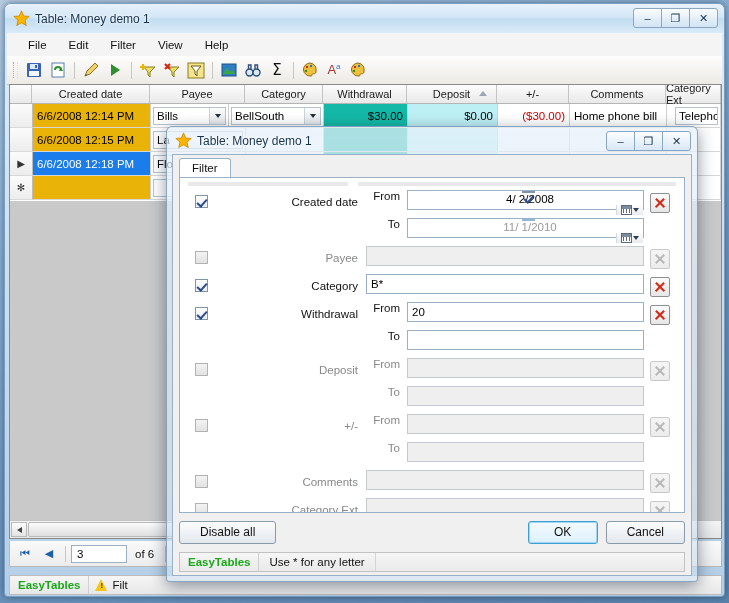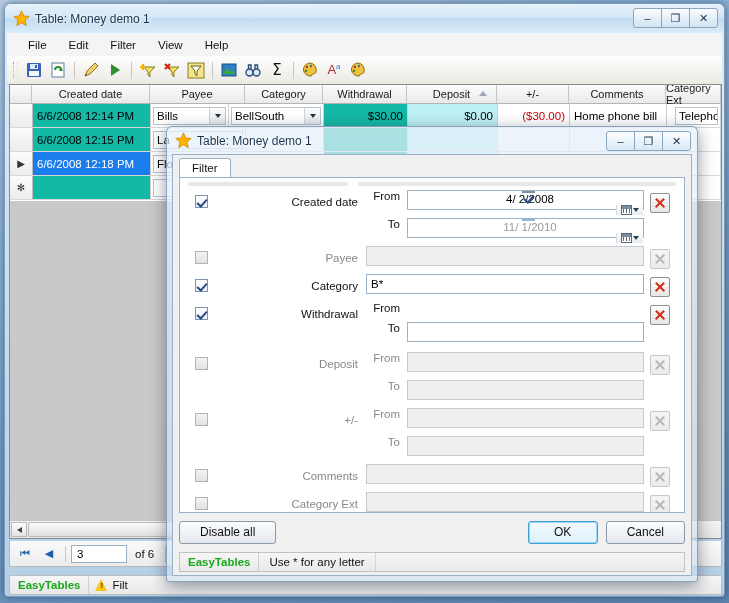--- a/index.html
+++ b/index.html
@@ -75,21 +75,21 @@
     border-right:1px solid #c4c4c4;display:flex;align-items:center;justify-content:center;
     font-size:11px;color:#1a1a1a;box-sizing:border-box;position:relative;
     background:linear-gradient(180deg,#fcfcfc,#e9e9e9);
   }
   .sort-arrow{position:absolute;right:9px;top:6px;width:0;height:0;
     border-left:4px solid transparent;border-right:4px solid transparent;border-bottom:5px solid #9aa7b3;}
 
   .grow{display:flex;height:24px;box-sizing:border-box;border-bottom:1px solid #d7d7d7;}
   .cell{border-right:1px solid #d0d0d0;display:flex;align-items:center;
     padding:0 4px;font-size:11.5px;box-sizing:border-box;overflow:hidden;white-space:nowrap;}
-  .c-date{background:#14b8a6;color:#000;}
+  .c-date{background:#eab308;color:#000;}
   .c-date.sel{background:#1b7ceb;color:#fff;}
   .c-with{background:#14b8a6;justify-content:flex-end;}
   .c-dep{background:#bdf0f5;justify-content:flex-end;}
   .c-pm{background:#fff;justify-content:flex-end;color:#d00000;}
   .rowhdr{width:22px;flex:0 0 22px;background:linear-gradient(180deg,#fcfcfc,#ececec);
     border-right:1px solid #bcbcbc;display:flex;align-items:center;justify-content:center;color:#333;font-size:10px;}
   .combo{flex:1;display:flex;align-items:center;border:1px solid #b6c3cf;background:#fff;height:18px;
     margin:1px 2px;box-sizing:border-box;padding-left:3px;font-size:11.5px;overflow:hidden;}
   .combo .arr{margin-left:auto;width:15px;height:100%;border-left:1px solid #c9d3dc;
     background:linear-gradient(180deg,#fbfbfb,#e4e8ec);display:flex;align-items:center;justify-content:center;}
@@ -564,20 +564,21 @@
         </div>
 
         <div class="frow" style="min-height:50px;">
           <div class="f-chk">
             <span class="cb on"></span>
           </div>
           <div class="f-label">Withdrawal</div>
           <div class="f-fields">
             <div class="sub">
               <span class="sub-lab">From</span>
+              <div class="tbox">20</div>
             </div>
             <div class="sub">
               <span class="sub-lab">To</span>
               <div class="tbox"></div>
             </div>
           </div>
           <div class="f-x">
             <span class="xbtn">
                 <i></i>
                 <u></u>

